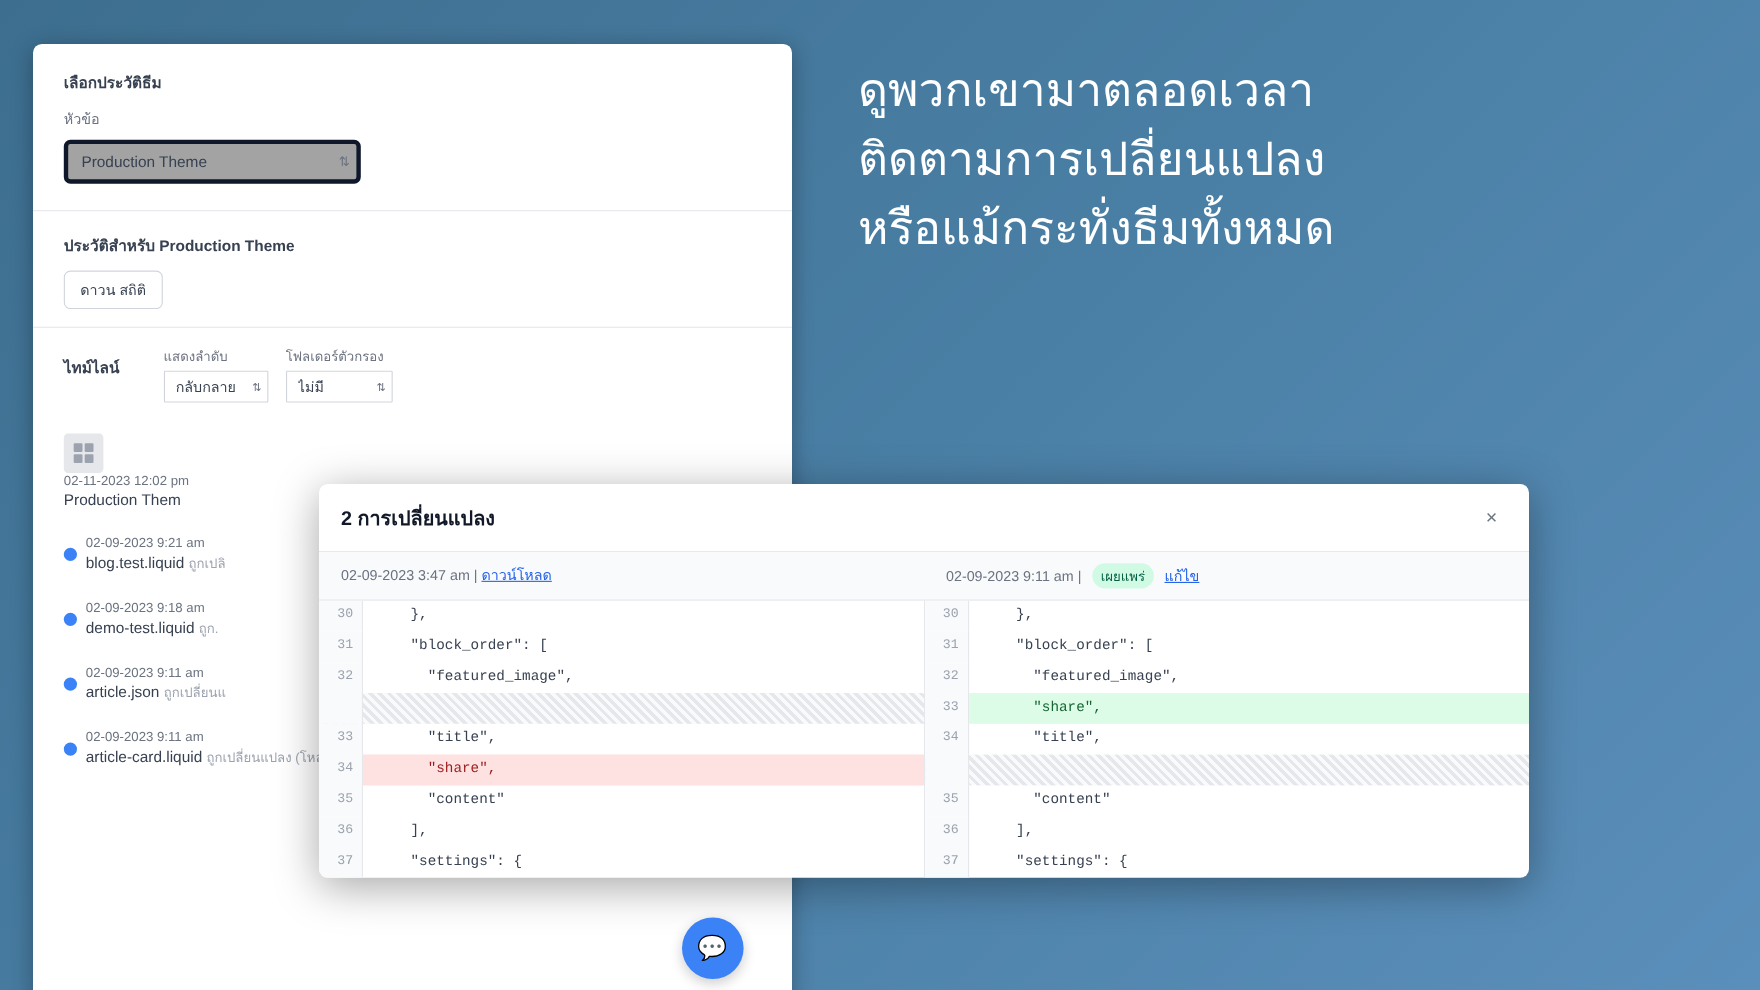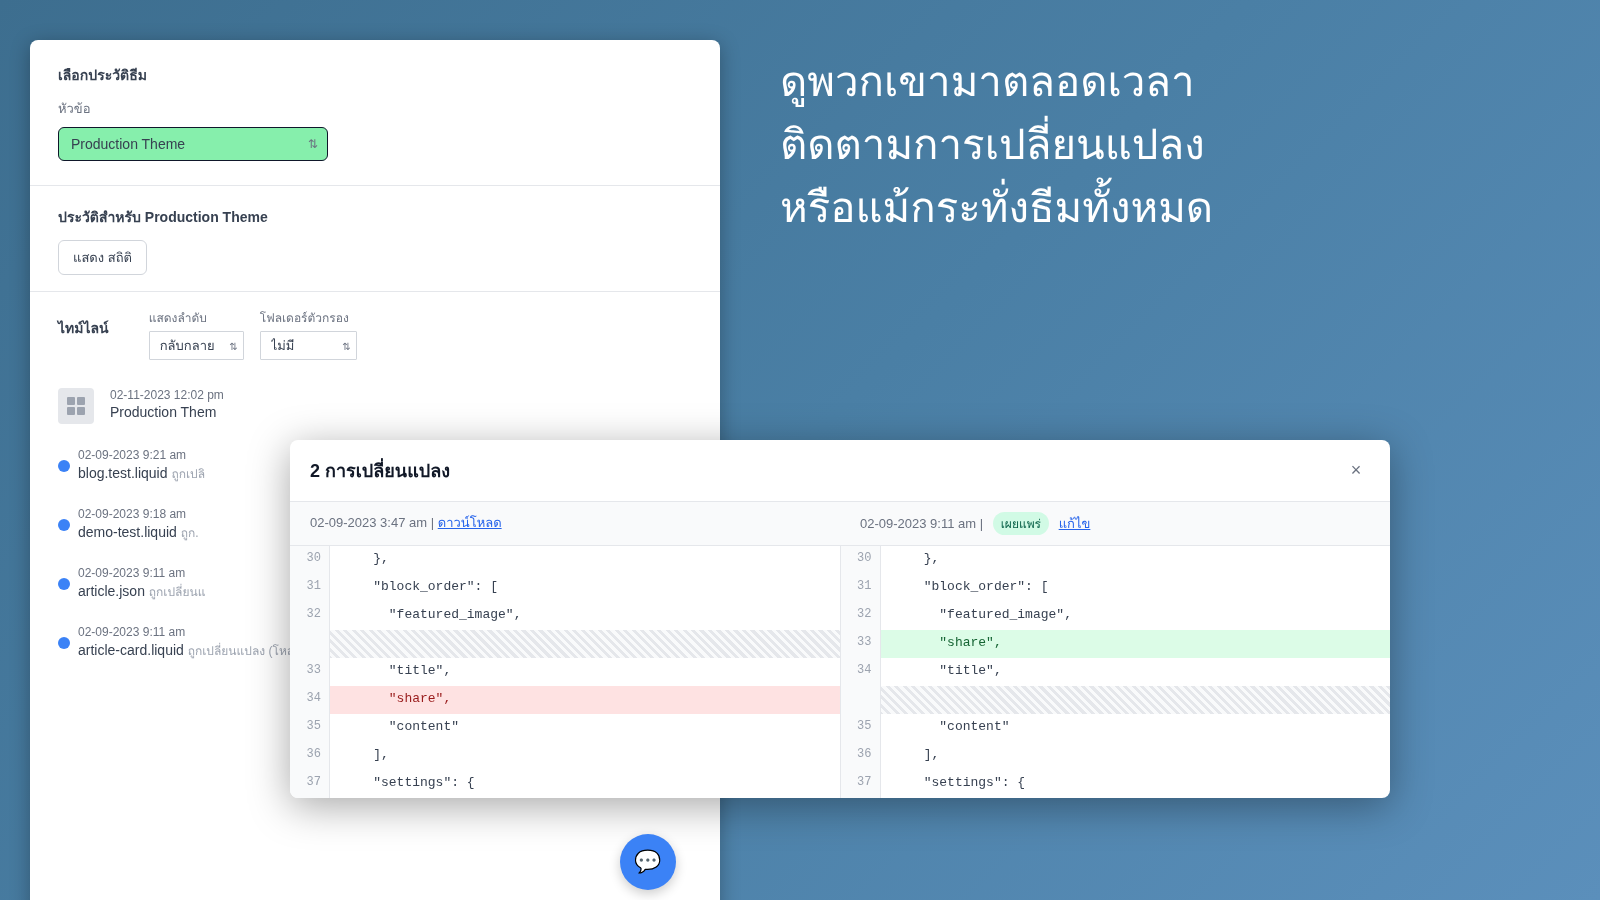--- a/index.html
+++ b/index.html
@@ -65,25 +65,25 @@
 
     
     .select-wrapper {
       position: relative;
       display: inline-block;
       width: 270px;
     }
     .select-wrapper select {
       width: 100%;
       padding: 8px 34px 8px 12px;
-      border: 1px solid #0f172a;
+      border: 4px solid #0f172a;
       border-radius: 6px;
       font-size: 14px;
       color: #374151;
-      background: #86efac;
+      background: #a3a3a3;
       appearance: none;
       cursor: pointer;
     }
     .select-arrow {
       position: absolute;
       right: 10px;
       top: 50%;
       transform: translateY(-50%);
       pointer-events: none;
       color: #6b7280;
@@ -166,20 +166,21 @@
     .timeline-list {
       position: relative;
       padding-left: 0;
     }
 
     .timeline-item {
       display: flex;
       align-items: flex-start;
       padding: 12px 0;
       position: relative;
+      flex-direction: column;
     }
 
     .timeline-icon {
       width: 36px;
       height: 36px;
       background: #e5e7eb;
       border-radius: 4px;
       margin-right: 16px;
       flex-shrink: 0;
       display: flex;
@@ -416,21 +417,21 @@
     <div class="select-wrapper">
       <select><option>Production Theme</option><option>Staging Theme</option><option>Development Theme</option></select>
       <span class="select-arrow">⇅</span>
     </div>
   </div>
 
   <div class="history-section">
     <div class="section-title">
       <span>ประวัติสำหรับ Production Theme</span>
     </div>
-    <button class="btn-stats">แสดง สถิติ</button>
+    <button class="btn-stats">ดาวน สถิติ</button>
   </div>
 
   <div class="timeline-section">
     <div class="timeline-header">
       <span class="section-title">ไทม์ไลน์</span>
       <div class="timeline-controls">
         <div class="control-group">
           <span class="control-label">แสดงลำดับ</span>
           <div class="select-small-wrapper">
             <select class="control-select">

